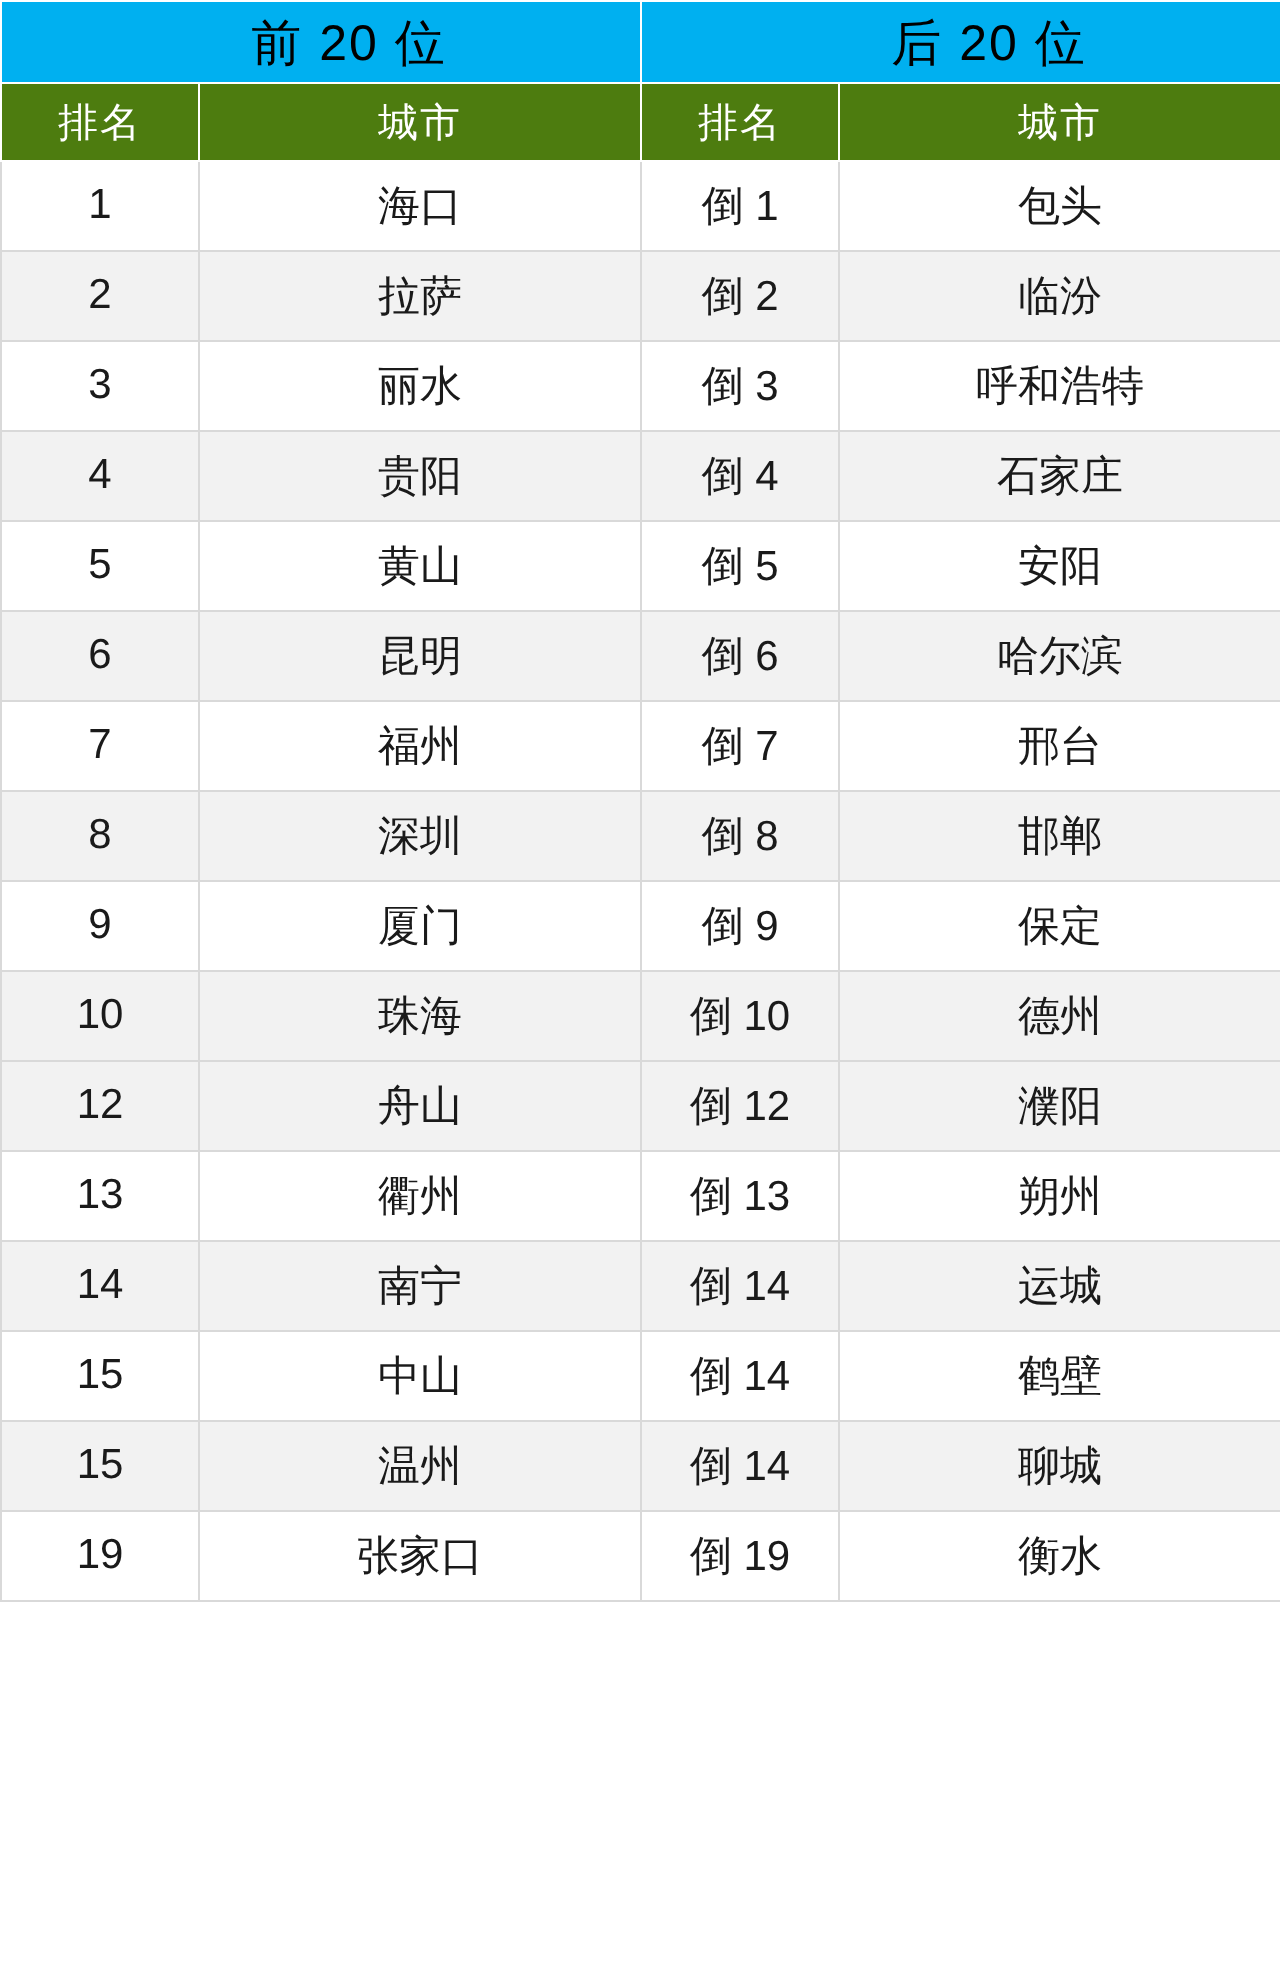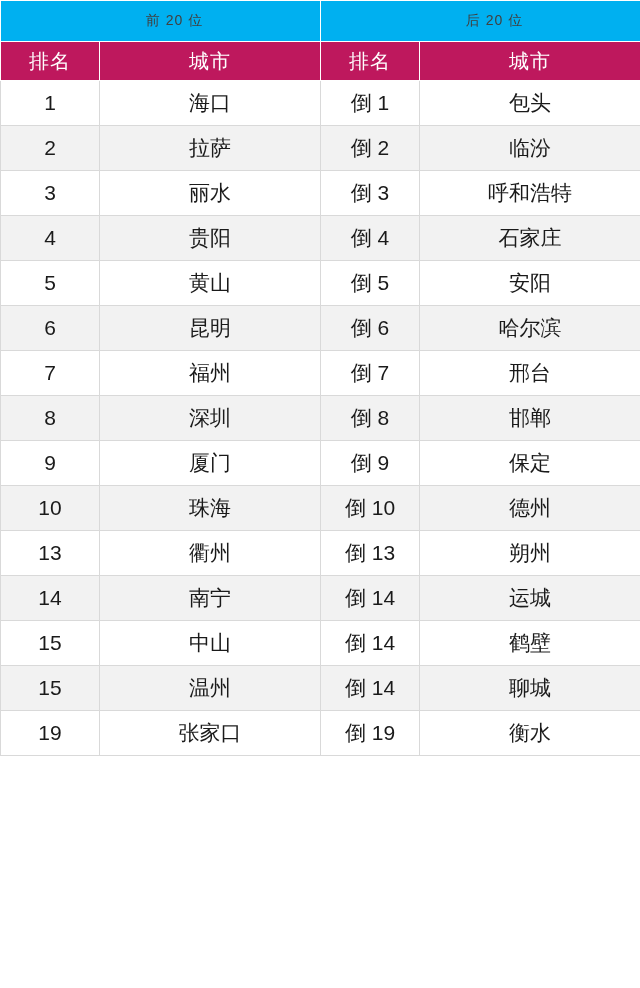--- a/index.html
+++ b/index.html
@@ -32,29 +32,29 @@
   table.rank-table td,
   table.rank-table th {
     border: 1px solid #d9d9d9;
     text-align: center;
     vertical-align: middle;
     padding: 0;
     font-weight: normal;
   }
   tr.group-head th {
     background: #00b0f0;
-    color: #404040;
+    color: #000000;
     height: 40px;
-    font-size: 14px;
+    font-size: 25px;
     letter-spacing: 1px;
     border-color: #ffffff;
     padding-left: 28px;
   }
   tr.col-head th {
-    background: #be185d;
+    background: #4d7c0f;
     color: #ffffff;
     height: 38px;
     font-size: 20px;
     letter-spacing: 1px;
     border-color: #ffffff;
   }
   tr.data-row td {
     height: 44px;
     font-size: 21px;
     background: #ffffff;
@@ -147,20 +147,26 @@
           <td class="city-cell">厦门</td>
           <td class="rank-cell">倒 9</td>
           <td class="city-cell">保定</td>
         </tr>
         <tr class="data-row alt">
           <td class="rank-cell">10</td>
           <td class="city-cell">珠海</td>
           <td class="rank-cell">倒 10</td>
           <td class="city-cell">德州</td>
         </tr>
+        <tr class="data-row alt">
+          <td class="rank-cell">12</td>
+          <td class="city-cell">舟山</td>
+          <td class="rank-cell">倒 12</td>
+          <td class="city-cell">濮阳</td>
+        </tr>
         <tr class="data-row">
           <td class="rank-cell">13</td>
           <td class="city-cell">衢州</td>
           <td class="rank-cell">倒 13</td>
           <td class="city-cell">朔州</td>
         </tr>
         <tr class="data-row alt">
           <td class="rank-cell">14</td>
           <td class="city-cell">南宁</td>
           <td class="rank-cell">倒 14</td>

